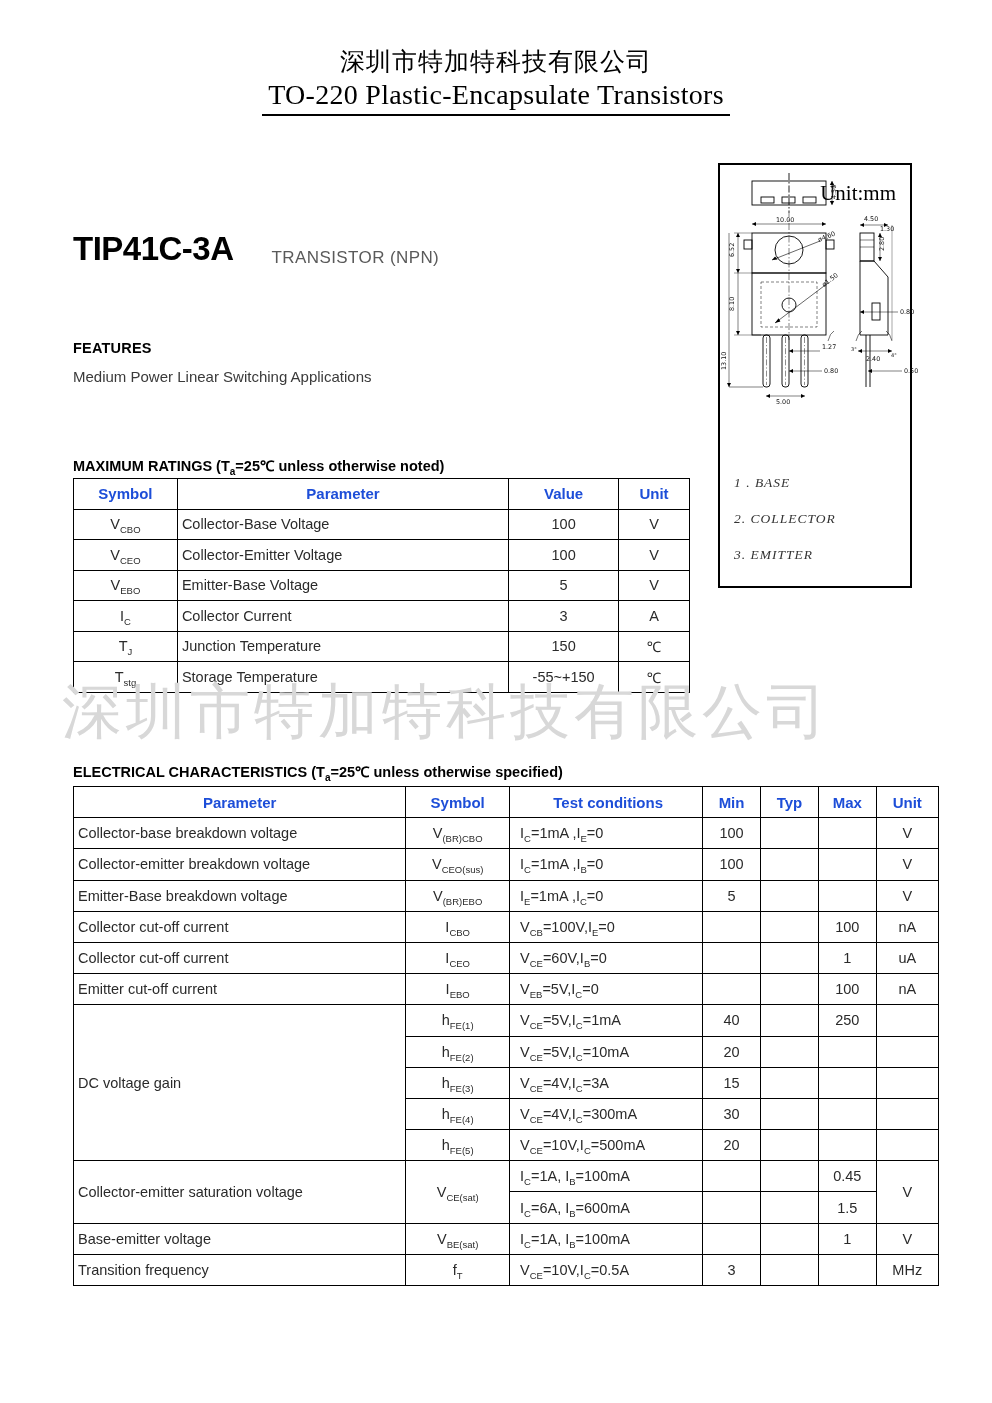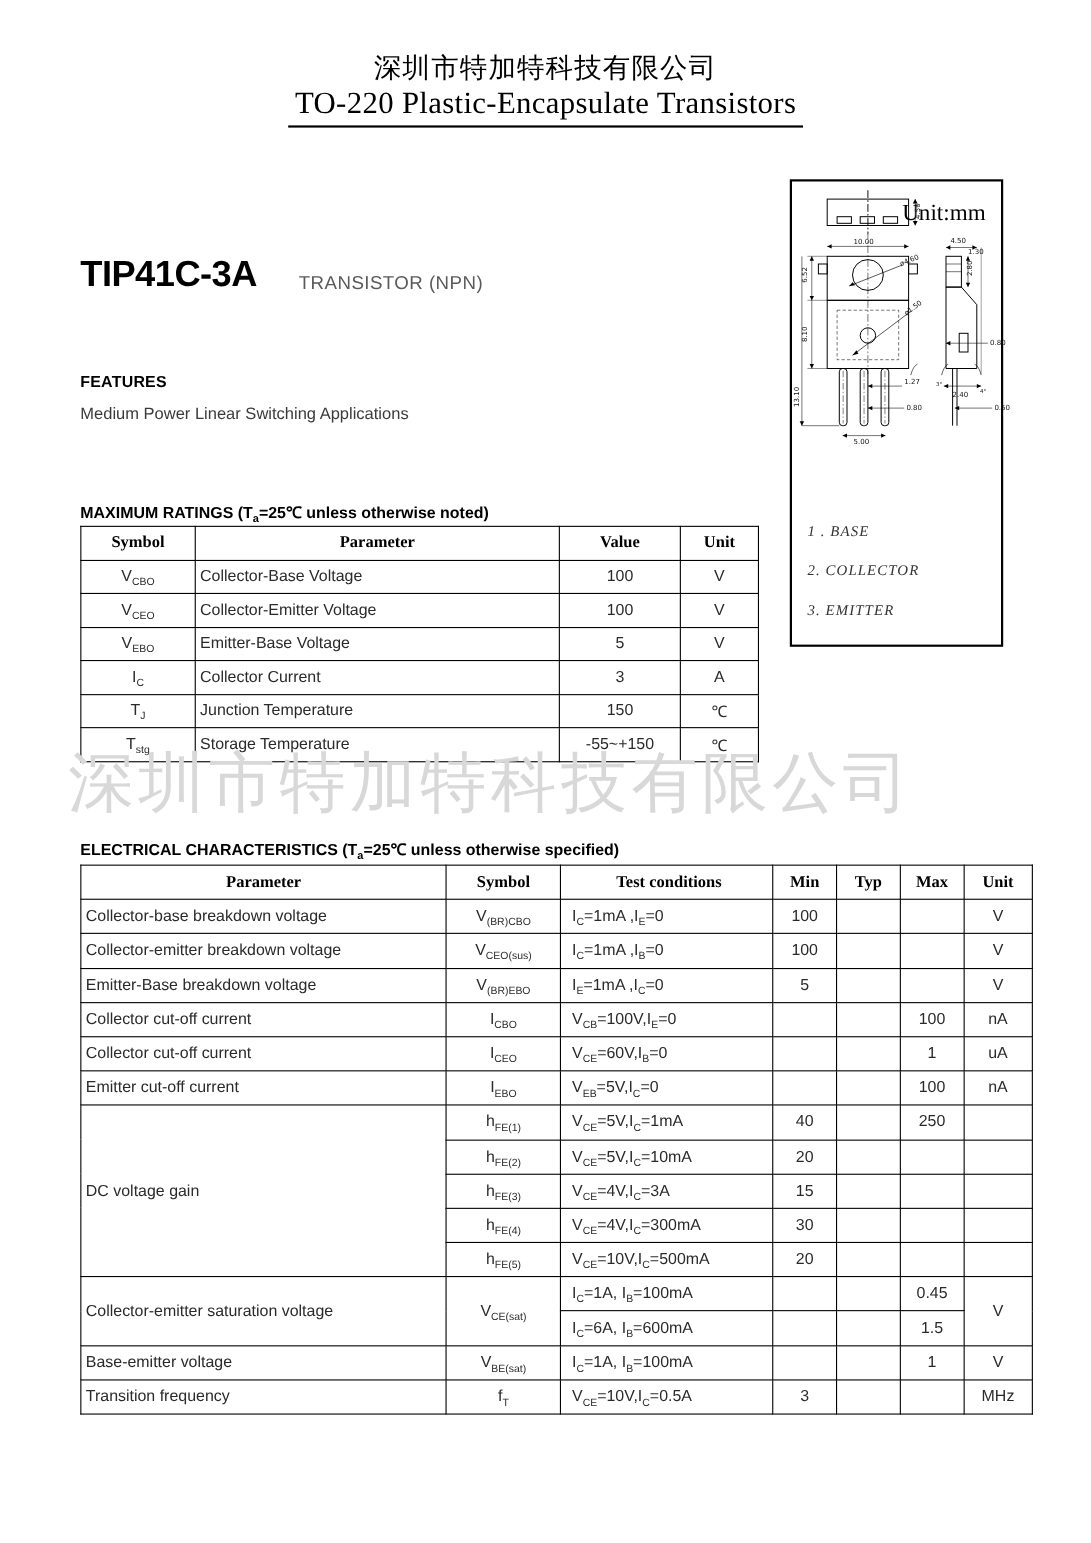--- a/index.html
+++ b/index.html
@@ -97,23 +97,22 @@
     padding: 0 6px;
     font-size: 14.5px;
     font-weight: normal;
     color: #2a2a2a;
     text-align: center;
     vertical-align: middle;
     background: transparent;
   }
   table th {
     font-weight: bold;
-    color: #000000;
+    color: #1d4ed8;
     font-size: 15px;
-    font-family: Liberation Serif, serif;
   }
   td.left, th.left { text-align: left; padding-left: 4px; }
   .sub { font-size: 9.5px; vertical-align: sub; line-height: 0; }
 
   
   #tbl-max { left: 73px; top: 478px; width: 617px; }
   #tbl-max td, #tbl-max th { height: 30.5px; }
   #tbl-max .c-sym  { width: 104px; }
   #tbl-max .c-par  { width: 332px; }
   #tbl-max .c-val  { width: 110px; }

